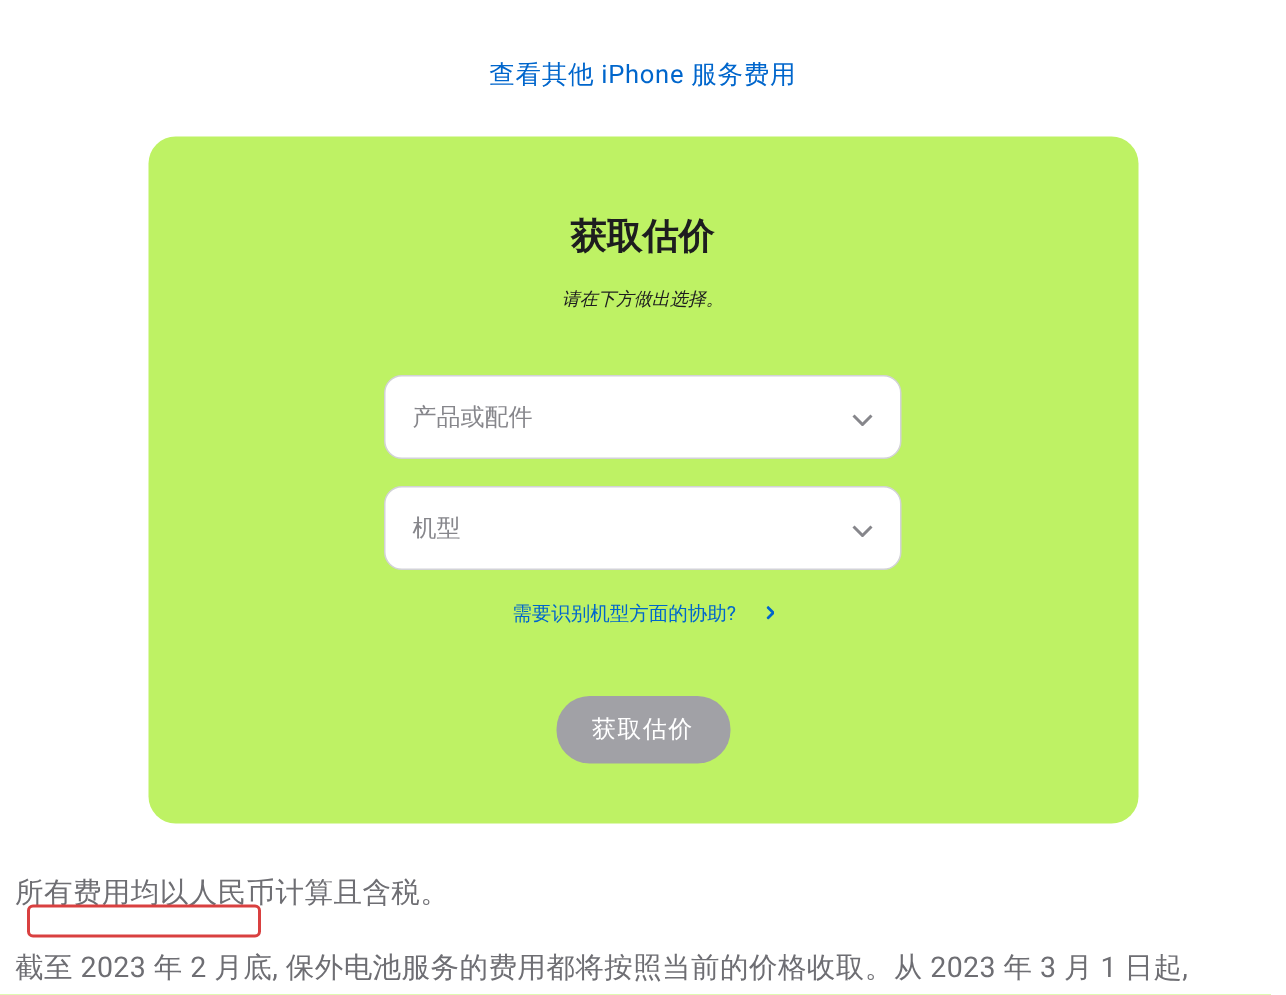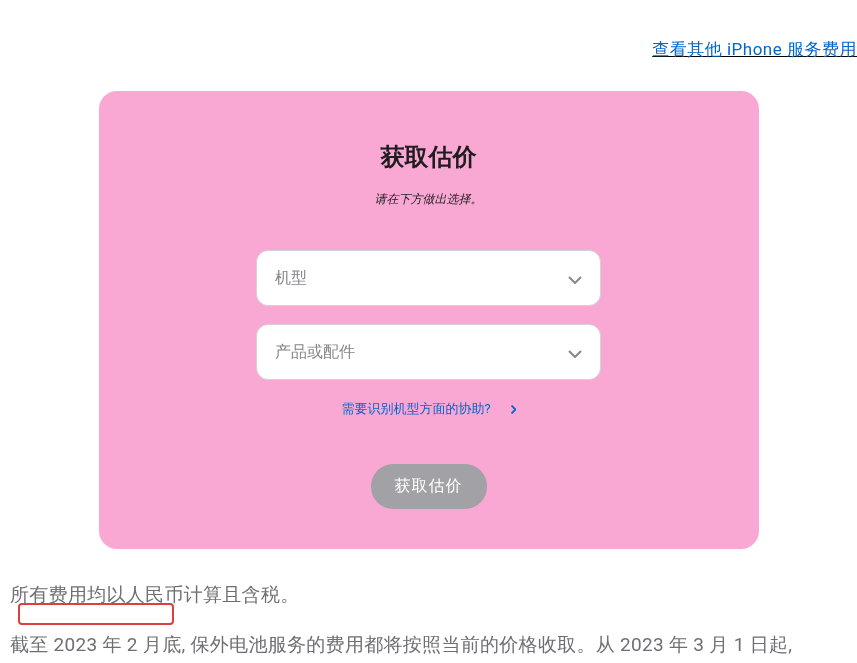--- a/index.html
+++ b/index.html
@@ -10,35 +10,34 @@
     
     body {
       font-family: -apple-system, BlinkMacSystemFont, "Segoe UI", Roboto, "Helvetica Neue", Arial, sans-serif;
       background: #ffffff;
       width: 857px;
       height: 663px;
       position: relative;
     }
     
     .top-link {
-      text-align: right;
+      text-align: center;
       padding-top: 38px;
       padding-bottom: 30px;
-      text-decoration: underline;
     }
     
     .top-link a {
       color: #0066cc;
       text-decoration: none;
       font-size: 17px;
       letter-spacing: 0.5px;
     }
     
     .card {
-      background: #f9a8d4;
+      background: #bef264;
       border-radius: 18px;
       width: 660px;
       margin: 0 auto;
       padding: 50px 40px 40px 40px;
       text-align: center;
     }
     
     .card-title {
       font-size: 24px;
       font-weight: 600;
@@ -150,32 +149,32 @@
 <div class="top-link">
   <a href="#">查看其他 iPhone 服务费用</a>
 </div>
 
 <div class="card">
   <h2 class="card-title">获取估价</h2>
   <p class="card-subtitle">请在下方做出选择。</p>
   
   <div class="select-wrapper">
     <div class="select-box">
-      <span>机型</span>
+      <span>产品或配件</span>
       <span class="chevron">
         <svg viewBox="0 0 14 8">
             <polyline points="1,1 7,7 13,1"></polyline>
           </svg>
       </span>
     </div>
   </div>
   
   <div class="select-wrapper">
     <div class="select-box">
-      <span>产品或配件</span>
+      <span>机型</span>
       <span class="chevron">
         <svg viewBox="0 0 14 8">
             <polyline points="1,1 7,7 13,1"></polyline>
           </svg>
       </span>
     </div>
   </div>
   
   <div class="help-link">
     <a href="#">

